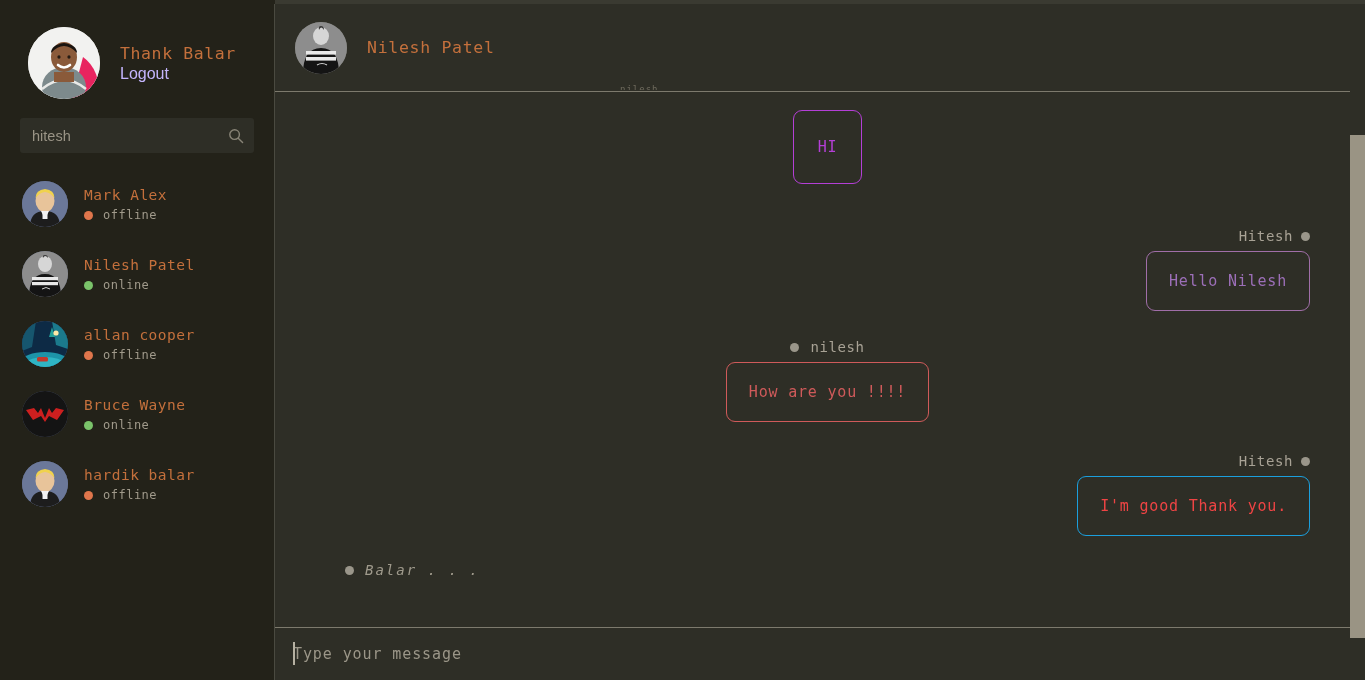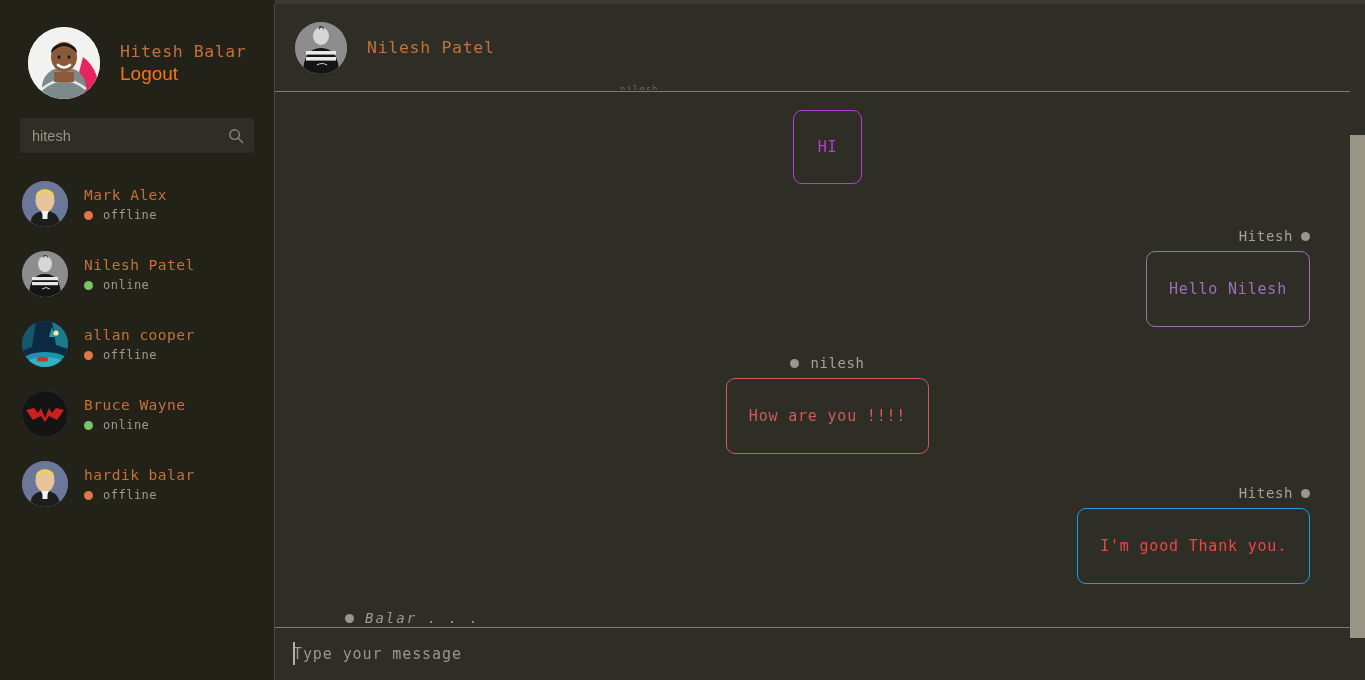--- a/index.html
+++ b/index.html
@@ -30,21 +30,21 @@
     width:72px; height:72px; border-radius:50%;
     overflow:hidden; flex:0 0 72px; position:relative;
     background:#cfcfcf;
   }
   .profile-name-wrap { margin-left:20px; }
   .profile-name {
     color:#c4703c; font-size:16.5px; letter-spacing:.6px; line-height:1.3;
     white-space:nowrap;
   }
   .logout {
-    color:#f97316; font-size:19px; 
+    color:#c4b5fd; font-size:16px; 
     font-family:"Liberation Sans", sans-serif;
   }
 
   .search-wrap { padding:14px 20px 0 20px; }
   .search-box {
     background:#2e2e26; height:35px; border-radius:3px;
     display:flex; align-items:center; padding:0 10px 0 12px;
   }
   .search-input {
     flex:1; background:transparent; border:none; outline:none;
@@ -98,21 +98,21 @@
   .msg-row.right { align-items:flex-end; }
 
   .sender-tag { display:flex; align-items:center; margin-bottom:7px; }
   .sender-tag .dot { width:9px; height:9px; background:#9a968a; }
   .sender-name { color:#a8a295; font-size:14px; letter-spacing:.6px; }
   .msg-row.left .sender-name { margin-left:11px; }
   .msg-row.right .sender-name { margin-right:8px; }
 
   .bubble {
     border:1px solid; border-radius:9px;
-    padding:28px 22px; font-size:15px; letter-spacing:.8px;
+    padding:20px 22px; font-size:15px; letter-spacing:.8px;
     background:transparent; display:inline-block; white-space:nowrap;
   }
 
   .typing {
     display:flex; align-items:center; margin-top:6px;
   }
   .typing .dot { background:#9a968a; }
   .typing-txt {
     margin-left:11px; color:#9f9a8c; font-size:14px; font-style:italic;
     letter-spacing:2px;
@@ -164,21 +164,21 @@
           <path d="M14 62 Q36 44 58 62" stroke="#e9e9e7" stroke-width="2.5" fill="none"></path>
           <ellipse cx="36" cy="30" rx="13" ry="15" fill="#8a5a3a"></ellipse>
           <path d="M23 26 Q36 12 49 26 Q49 18 36 16 Q23 18 23 26Z" fill="#1a1410"></path>
           <ellipse cx="31" cy="30" rx="1.6" ry="1.8" fill="#241a12"></ellipse>
           <ellipse cx="41" cy="30" rx="1.6" ry="1.8" fill="#241a12"></ellipse>
           <path d="M30 38 Q36 43 42 38" stroke="#fff" stroke-width="2.6" fill="none" stroke-linecap="round"></path>
           <rect x="26" y="45" width="20" height="10" fill="#8a5a3a"></rect>
         </svg>
       </div>
       <div class="profile-name-wrap">
-        <div class="profile-name">Hitesh Balar</div>
+        <div class="profile-name">Thank Balar</div>
         <div class="logout">Logout</div>
       </div>
     </div>
 
     <div class="search-wrap">
       <div class="search-box">
         <input class="search-input" type="text" value="hitesh" style="">
         <span class="search-icon">
           <svg viewBox="0 0 16 16" width="16" height="16">
             <circle cx="6.6" cy="6.6" r="4.8" stroke="#a7a192" stroke-width="1.4" fill="none"></circle>

